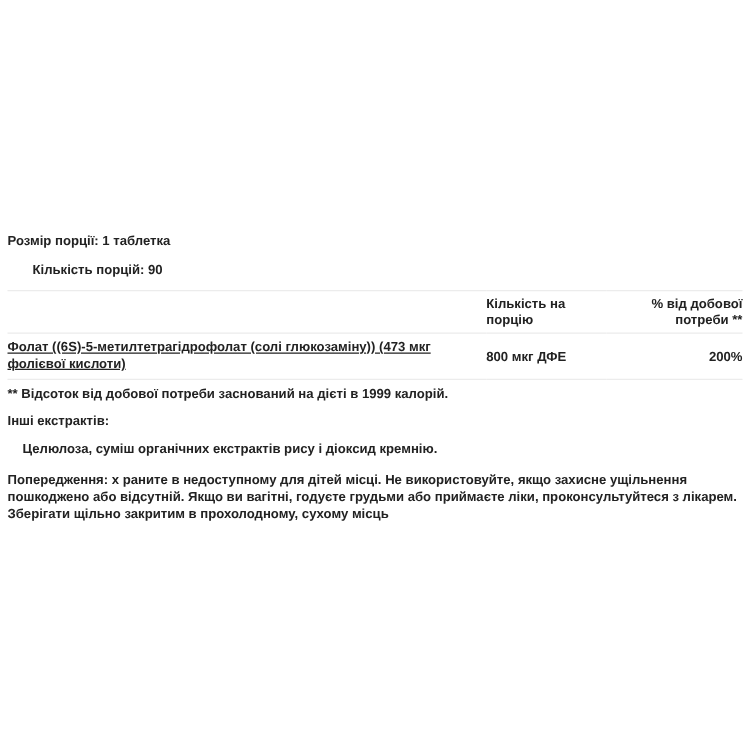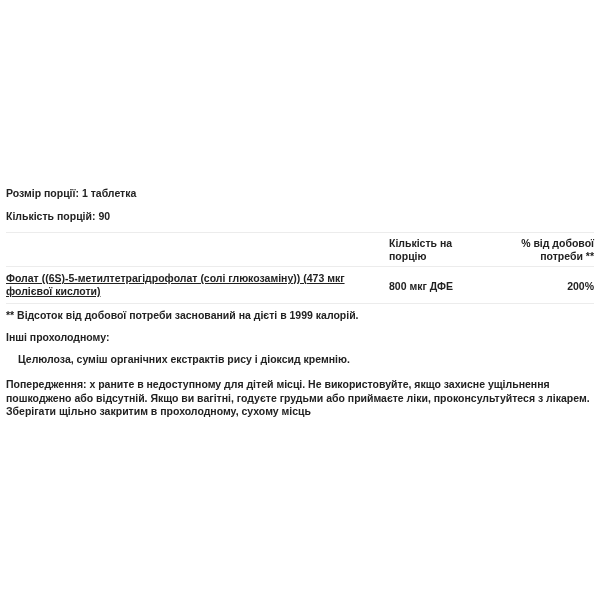--- a/index.html
+++ b/index.html
@@ -23,21 +23,21 @@
       top: 0;
       width: 588px;
     }
     .line {
       position: absolute;
       left: 0;
       white-space: nowrap;
       line-height: 13px;
     }
     #serving-size { top: 187px; }
-    #servings-count { top: 210px; }
+    #servings-count { top: 210px; margin-left: 20px; }
 
     .facts-table {
       position: absolute;
       left: 0;
       top: 232px;
       width: 588px;
       border-collapse: collapse;
     }
     .facts-table td {
       border-top: 1px solid #ececec;
@@ -89,19 +89,19 @@
     <tr class="row">
       <td class="col-name">Фолат ((6S)-5-метилтетрагідрофолат (солі глюкозаміну)) (473 мкг фолієвої кислоти)</td>
       <td class="col-amount">800 мкг ДФЕ</td>
       <td class="col-dv">200%</td>
     </tr>
   </tbody>
     </table>
 
   <div class="line" id="footnote">** Відсоток від добової потреби заснований на дієті в 1999 калорій.</div>
 
-  <div class="line" id="other-label">Інші прохолодному:</div>
+  <div class="line" id="other-label">Інші екстрактів:</div>
 
   <div class="line" id="other-value">Целюлоза, суміш органічних екстрактів рису і діоксид кремнію.</div>
 
   <div class="line" id="warning">Попередження: х раните в недоступному для дітей місці. Не використовуйте, якщо захисне ущільнення пошкоджено або відсутній. Якщо ви вагітні, годуєте грудьми або приймаєте ліки, проконсультуйтеся з лікарем. Зберігати щільно закритим в прохолодному, сухому місць</div>
 
 </div>
 
 </body></html>

